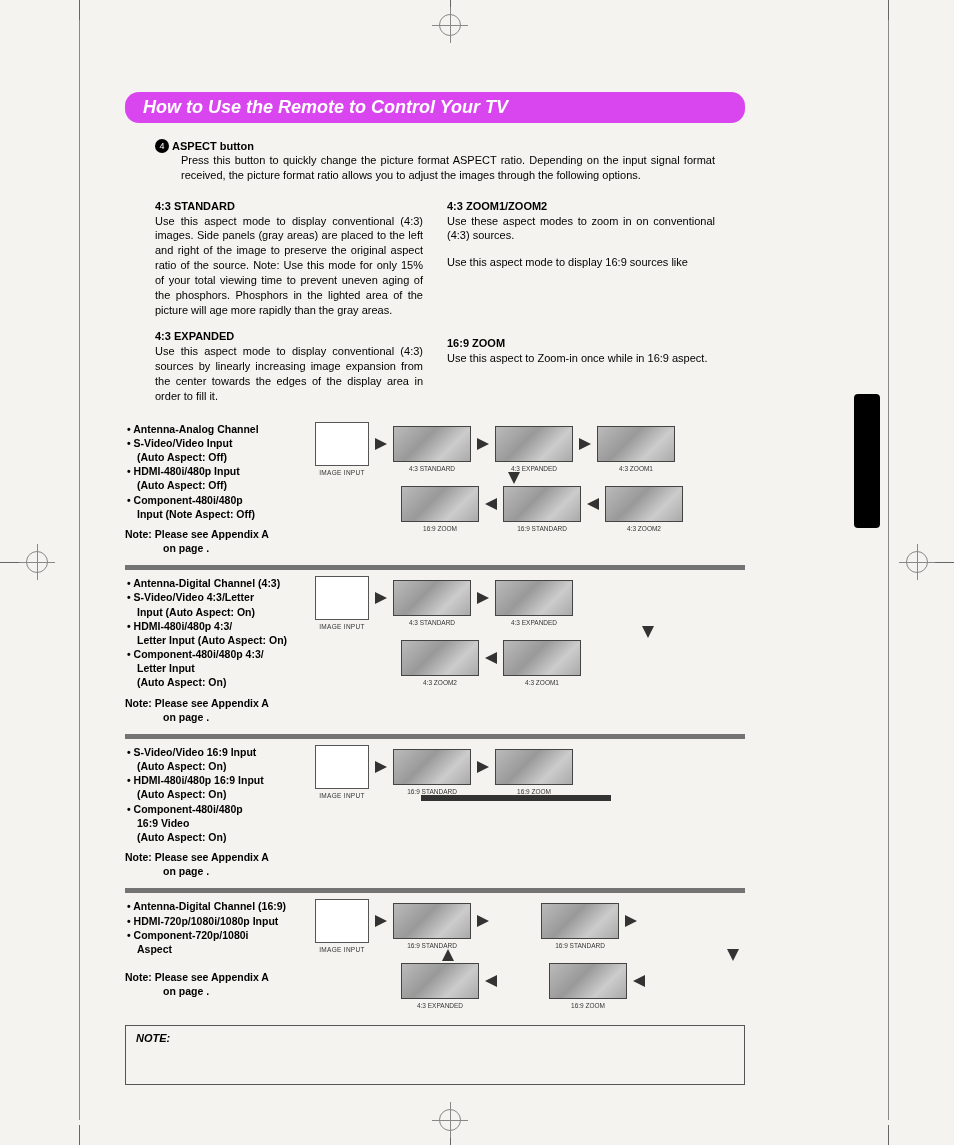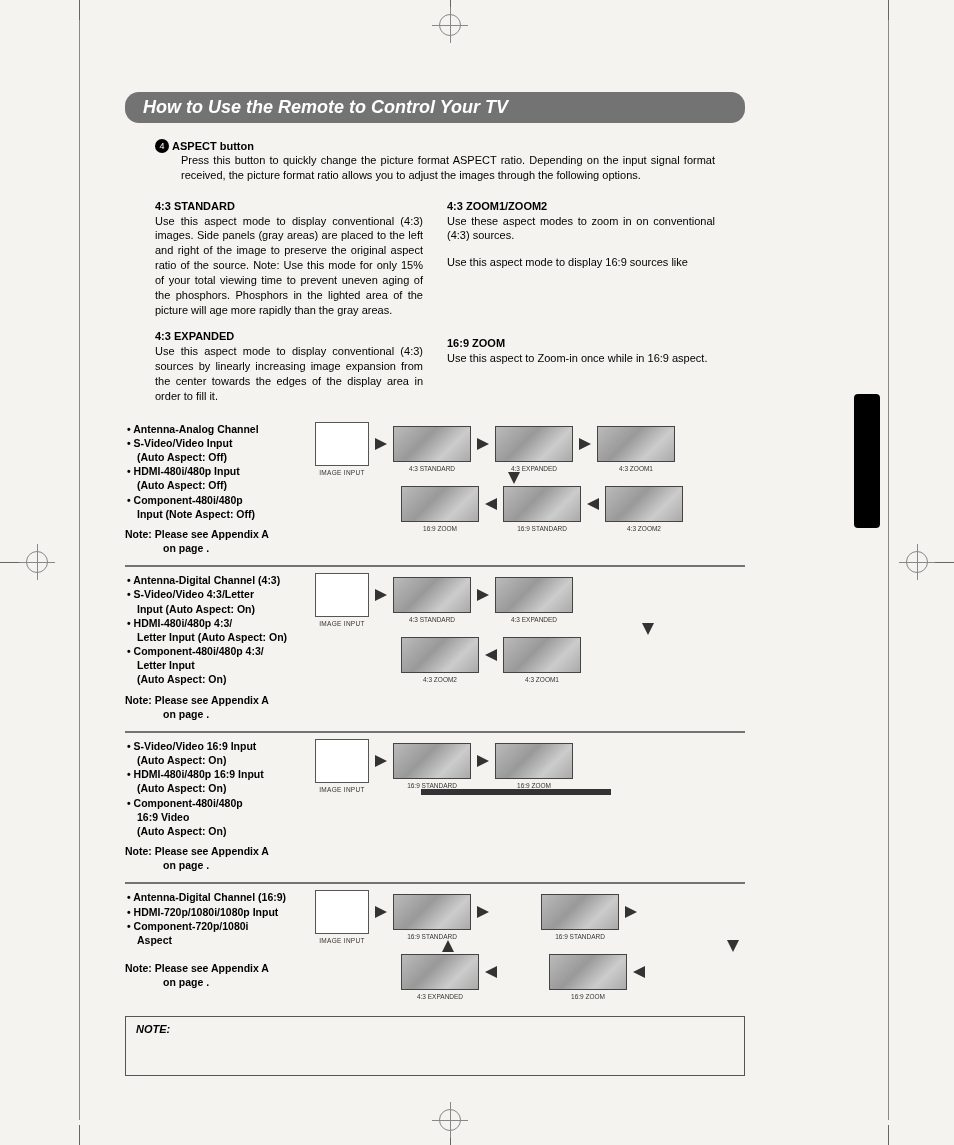--- a/index.html
+++ b/index.html
@@ -31,21 +31,21 @@
     width: 810px; height: 1100px;
     border-left: 1px solid #888;
     border-right: 1px solid #888;
   }
   .content {
     position: absolute;
     left: 125px; top: 92px;
     width: 620px;
   }
   .header-bar {
-    background: #737373; color: #fff;
+    background: #d946ef; color: #fff;
     border-radius: 14px;
     padding: 5px 18px;
     font-weight: bold; font-style: italic;
     font-size: 18px;
     font-family: "Arial Black", Arial, sans-serif;
   }
   .section-top {
     margin-top: 16px;
     padding: 0 30px;
   }
@@ -57,21 +57,21 @@
   .bold { font-weight: bold; }
   .body-text { font-size: 11px; line-height: 1.35; text-align: justify; }
   .two-col {
     display: flex; gap: 24px; margin-top: 16px;
   }
   .col { flex: 1; font-size: 11px; line-height: 1.35; text-align: justify; }
   .col h4 { font-size: 11px; font-weight: bold; text-align: left; }
   .col p { margin-bottom: 12px; }
   .diagram-block {
     display: flex; gap: 10px; margin-top: 6px;
-    border-bottom: 2px solid #737373; padding-bottom: 10px;
+    border-bottom: 5px solid #737373; padding-bottom: 10px;
   }
   .diag-left {
     width: 180px; font-size: 10.5px; line-height: 1.35;
   }
   .diag-left .bull { padding-left: 10px; text-indent: -8px; }
   .diag-left .note { font-weight: bold; margin-top: 6px; }
   .diag-right { flex: 1; }
   .flow-row { display: flex; align-items: center; gap: 6px; margin-bottom: 4px; justify-content: flex-start; }
   .flow-row.indent { padding-left: 86px; }
   .imgbox {

